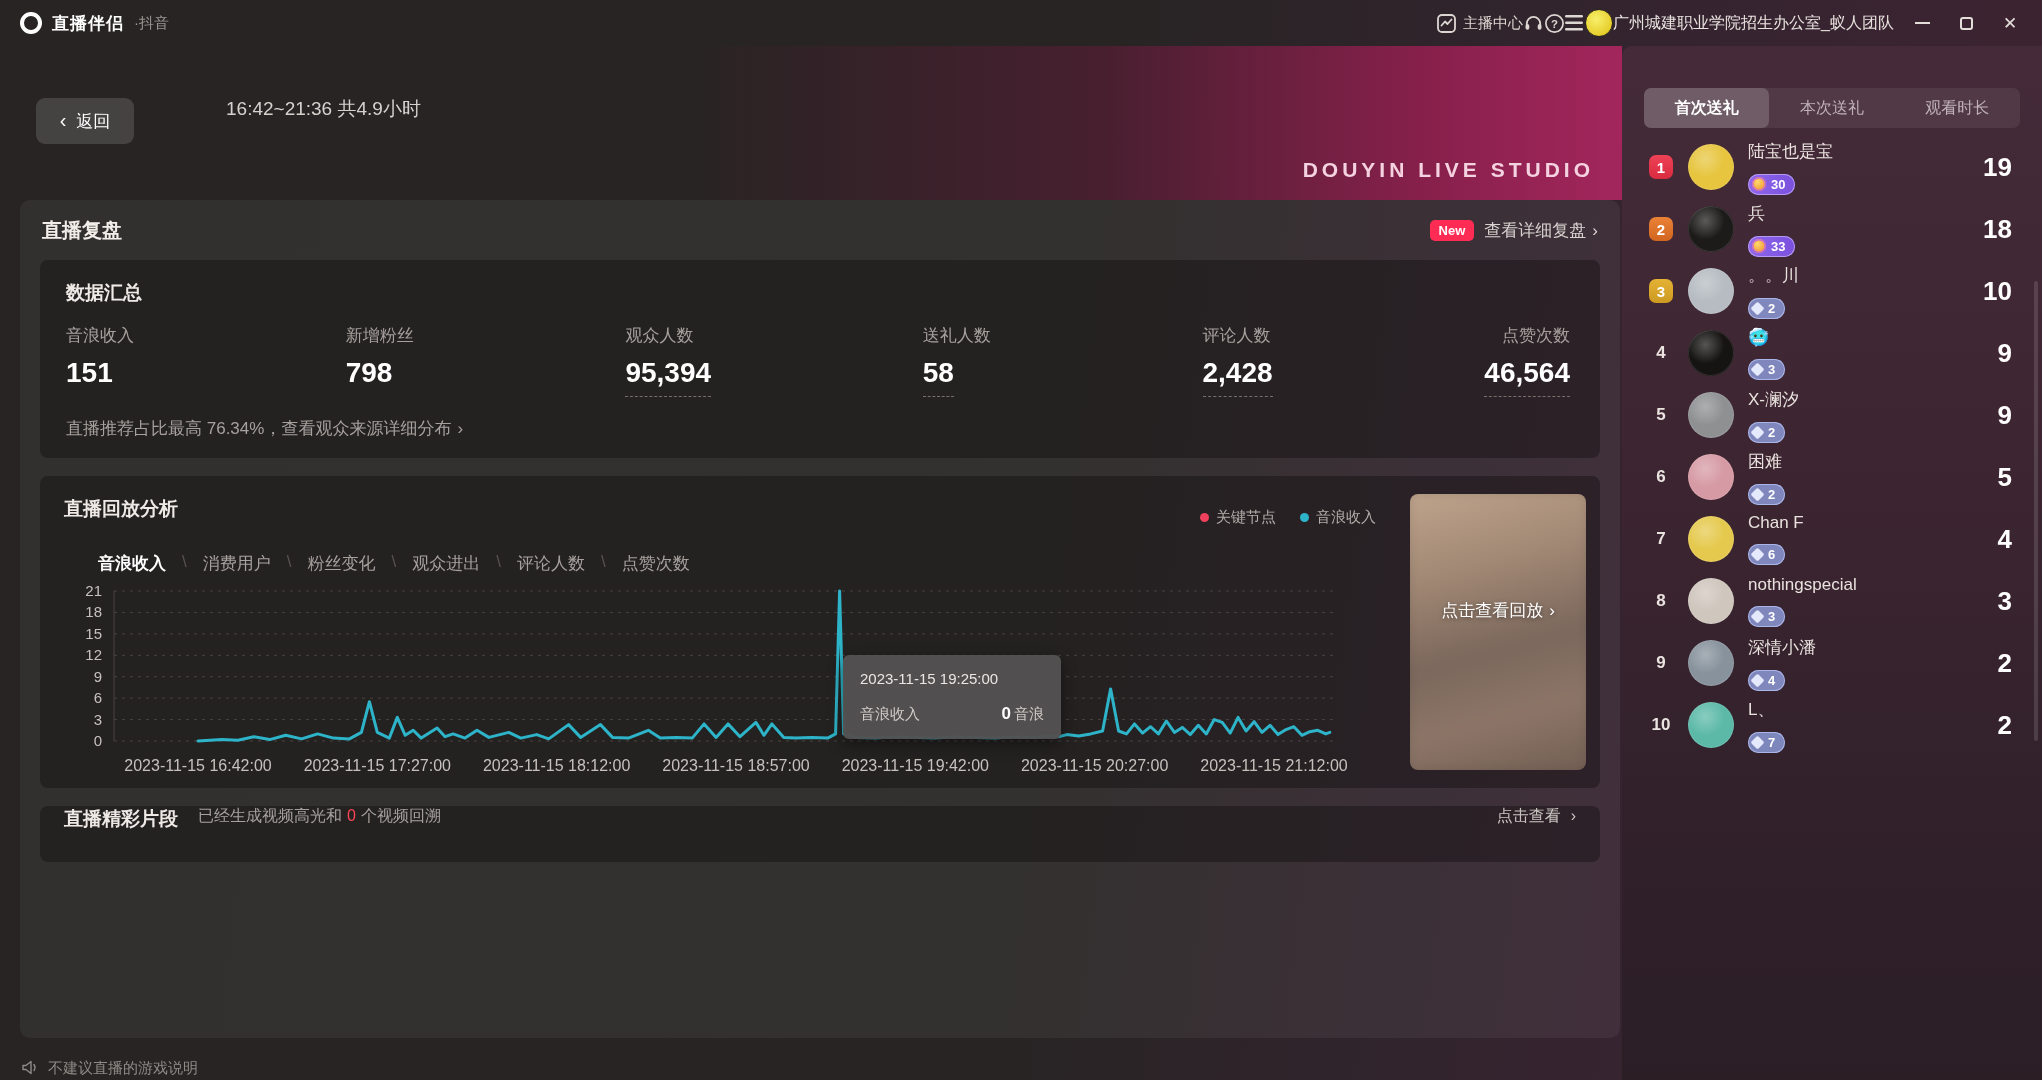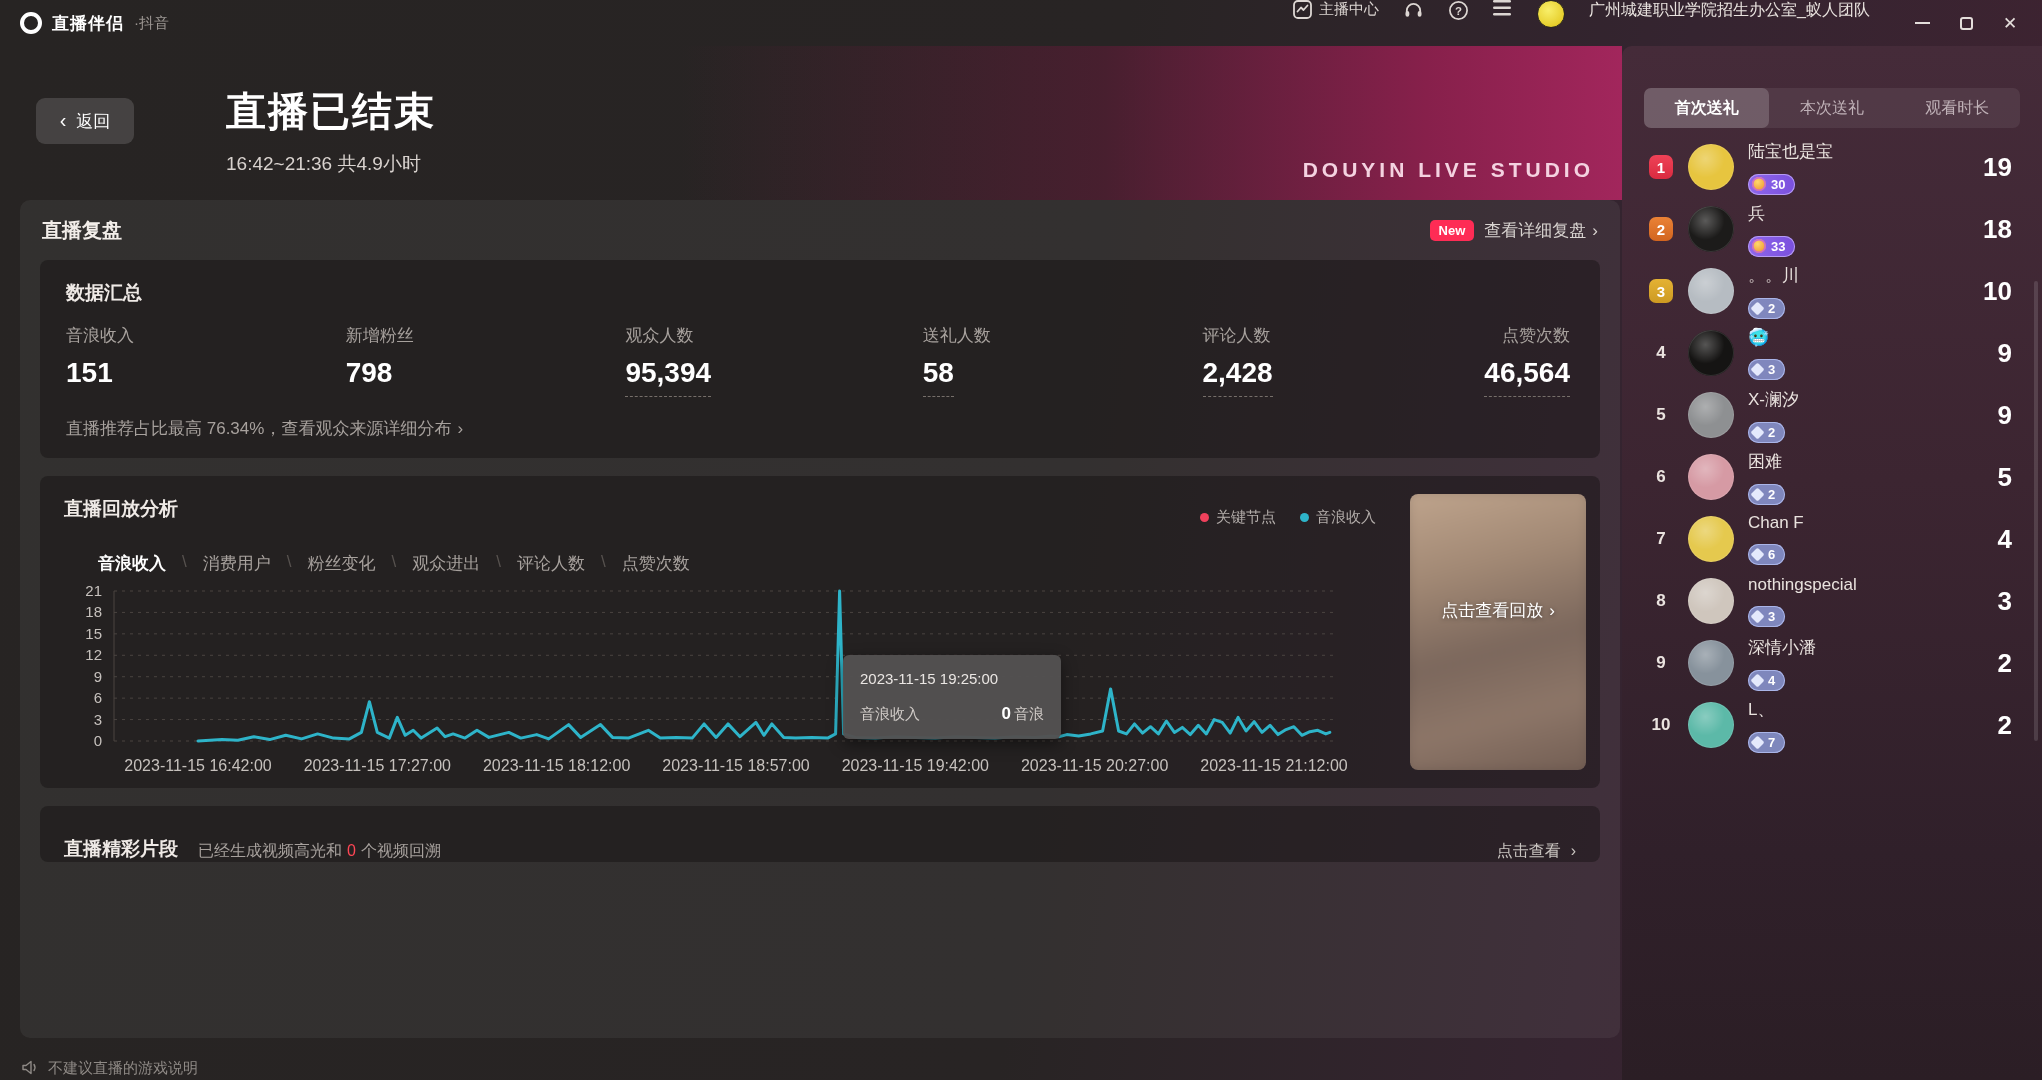--- a/index.html
+++ b/index.html
@@ -7,21 +7,21 @@
   .window { position:relative; width:2042px; height:1080px; overflow:hidden; color:#ece7e3;
     background:linear-gradient(97deg,#272423 0%,#282424 52%,#352430 78%,#41type 100%);
     background:linear-gradient(97deg,#272423 0%,#282424 52%,#352430 78%,#3f2331 100%); }
 
   
   .titlebar { position:absolute; top:0; left:0; right:0; height:46px; display:flex; align-items:center; padding:0 10px 0 20px; }
   .tb-left { display:flex; align-items:center; gap:10px; }
   .logo-ring { width:22px; height:22px; border:4px solid #fff; border-radius:50%; }
   .app-name { font-size:17px; font-weight:bold; color:#fff; letter-spacing:1px; }
   .app-suffix { font-size:15px; color:#9b9591; }
-  .tb-right { margin-left:auto; display:flex; align-items:flex-start; gap:24px; color:#ddd7d3; }
+  .tb-right { margin-left:auto; display:flex; align-items:center; color:#ddd7d3; }
   .tb-item { display:flex; align-items:center; gap:7px; font-size:15px; cursor:default; }
   .tb-ico { display:inline-flex; align-items:center; justify-content:center; }
   .user-avatar { width:28px; height:28px; border-radius:50%; background:radial-gradient(circle at 40% 35%,#f8ef6a,#e7cf2d 70%,#caa81d); border:1px solid #2c2a1d; }
   .username { font-size:16px; color:#e9e3df; }
   .win-btns { display:flex; align-items:center; margin-left:6px; }
   .win-btn { width:44px; height:46px; display:flex; align-items:center; justify-content:center; color:#e4dedb; font-size:17px; }
   .min-glyph { width:15px; height:2px; background:#e4dedb; }
   .max-glyph { width:13px; height:13px; border:2px solid #e4dedb; border-radius:3px; }
 
   
@@ -80,21 +80,21 @@
   .tooltip { position:absolute; left:779px; top:72px; width:218px; background:rgba(83,81,81,0.97);
     border-radius:6px; padding:15px 17px; box-shadow:0 5px 16px rgba(0,0,0,0.45); z-index:5; }
   .tt-date { font-size:15px; color:#eae6e3; }
   .tt-row { margin-top:17px; display:flex; align-items:baseline; }
   .tt-label { font-size:15px; color:#d2cdc9; }
   .tt-val-wrap { margin-left:auto; }
   .tt-value { font-size:17px; font-weight:bold; color:#fff; }
   .tt-unit { font-size:15px; color:#d2cdc9; margin-left:3px; }
 
   
-  .card.highlights { display:flex; align-items:flex-end; height:56px; padding:0 24px; }
+  .card.highlights { display:flex; align-items:flex-start; height:56px; padding:0 24px; }
   .hl-title { font-size:19px; font-weight:bold; color:#efeae6; }
   .hl-desc { margin-left:20px; font-size:16px; color:#a7a19d; }
   .hl-count { color:#ff4655; margin:0 5px; }
   .hl-action { margin-left:auto; font-size:16px; color:#c9c4c0; cursor:pointer; }
   .hl-action::after { content:"›"; margin-left:10px; }
 
   .footer-note { position:absolute; left:22px; bottom:2px; display:flex; align-items:center; gap:9px; font-size:15px; color:#8f8a86; }
 
   
   .sidebar { position:relative; width:420px; height:100%; padding:22px 22px 0;
@@ -188,21 +188,20 @@
 
   <div class="main">
 
     <div class="content">
       <div class="hero">
         <div class="back-btn">
           <span class="back-chevron">‹</span>
           <span>返回</span>
         </div>
         <div class="hero-text">
-          <div class="hero-title">直播已结束</div>
           <div class="hero-sub">16:42~21:36 共4.9小时</div>
         </div>
         <div class="brand">DOUYIN LIVE STUDIO</div>
       </div>
 
       <div class="panel">
         <div class="panel-head">
           <span class="panel-title">直播复盘</span>
           <span class="panel-head-right">
             <span class="new-badge">New</span>

